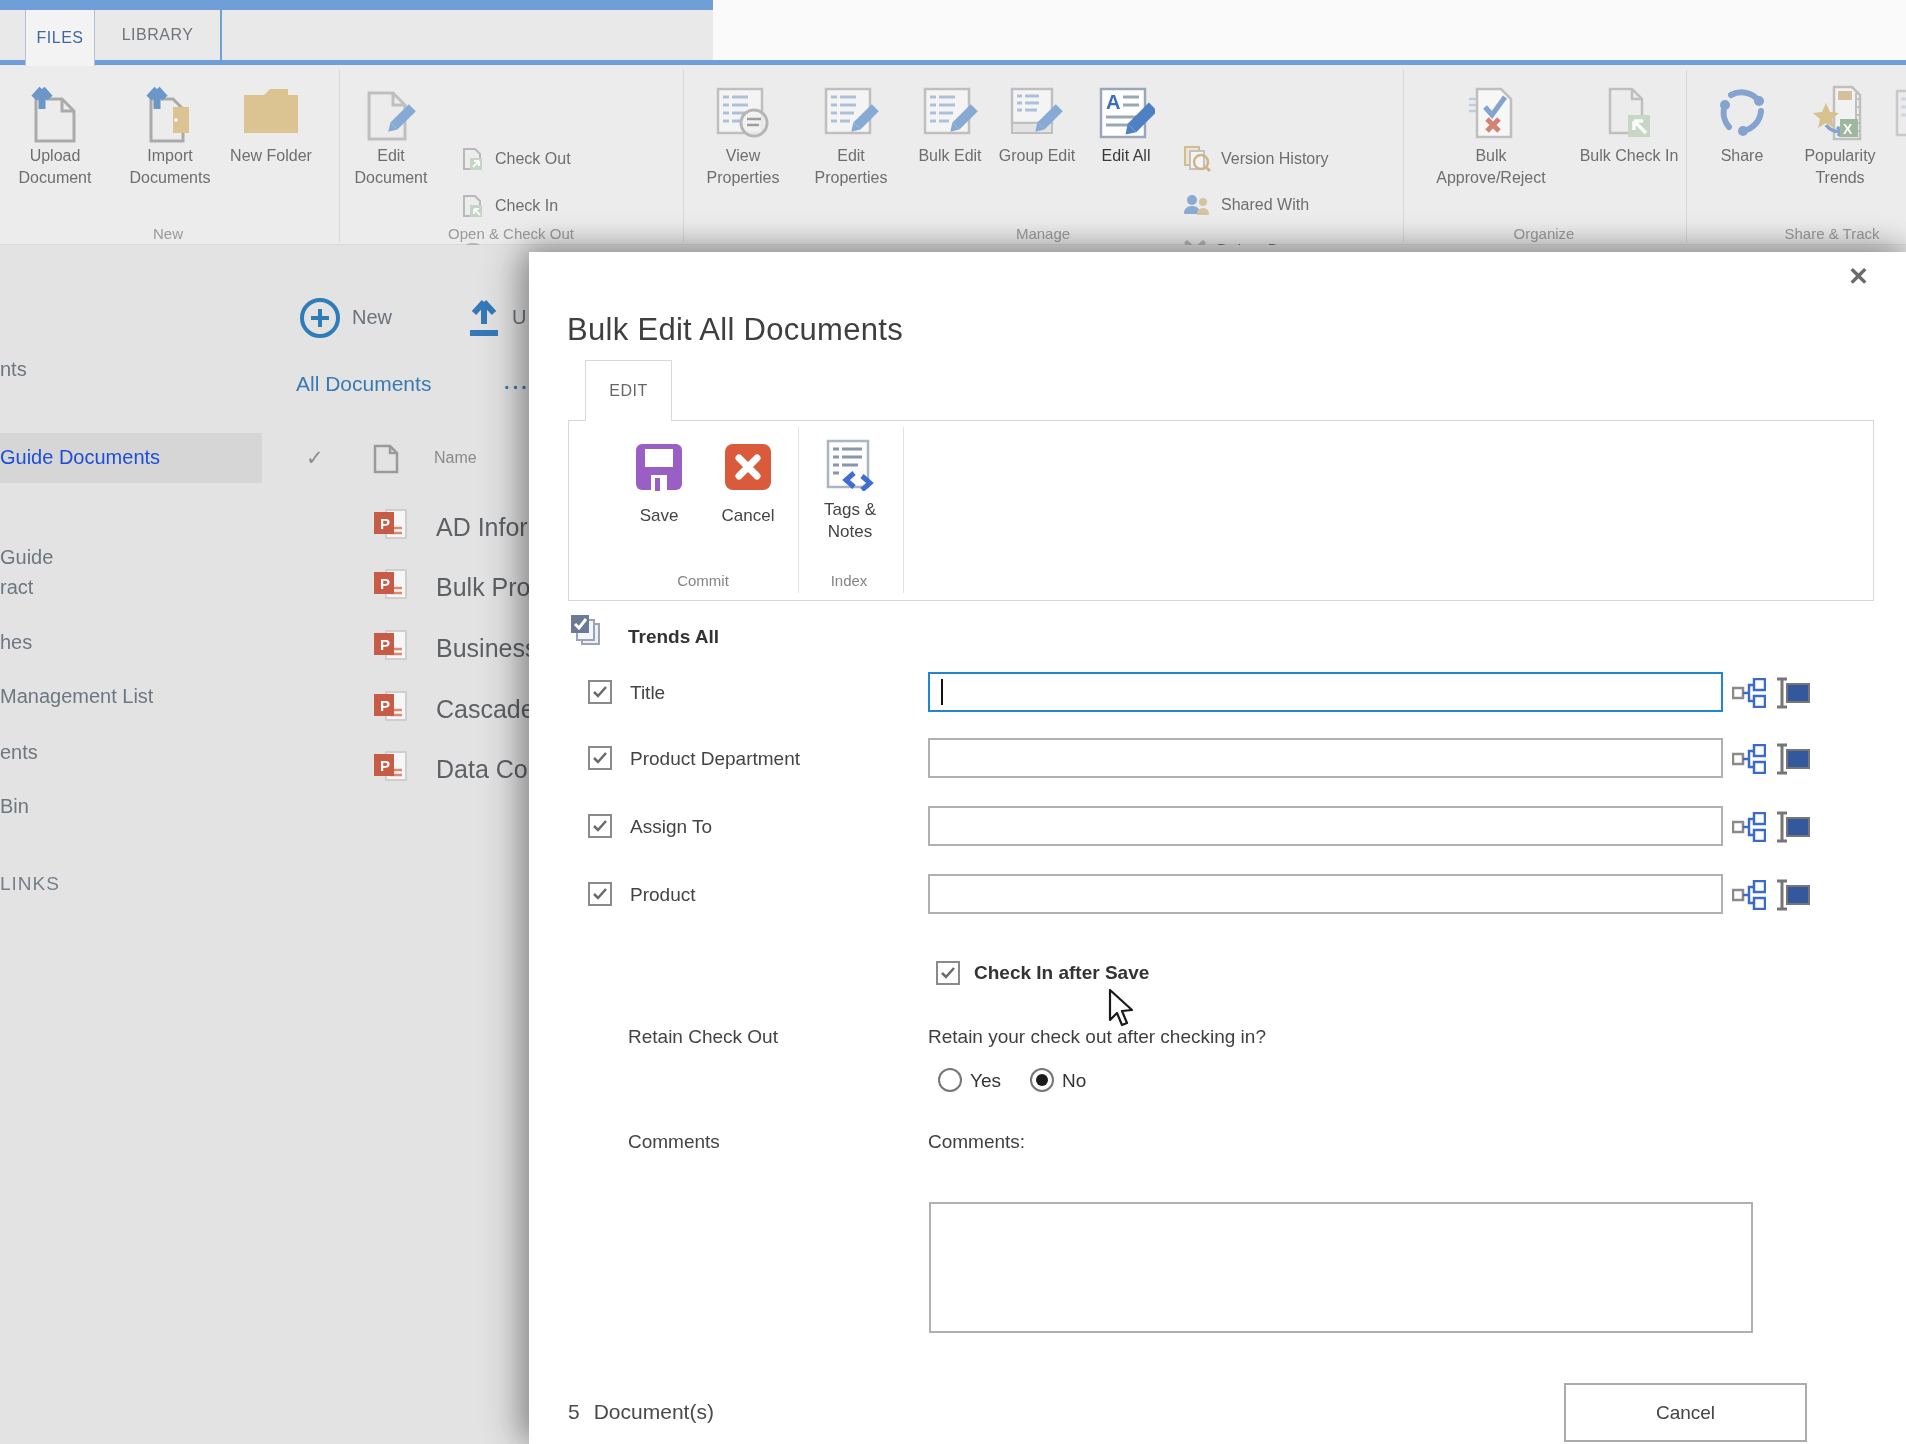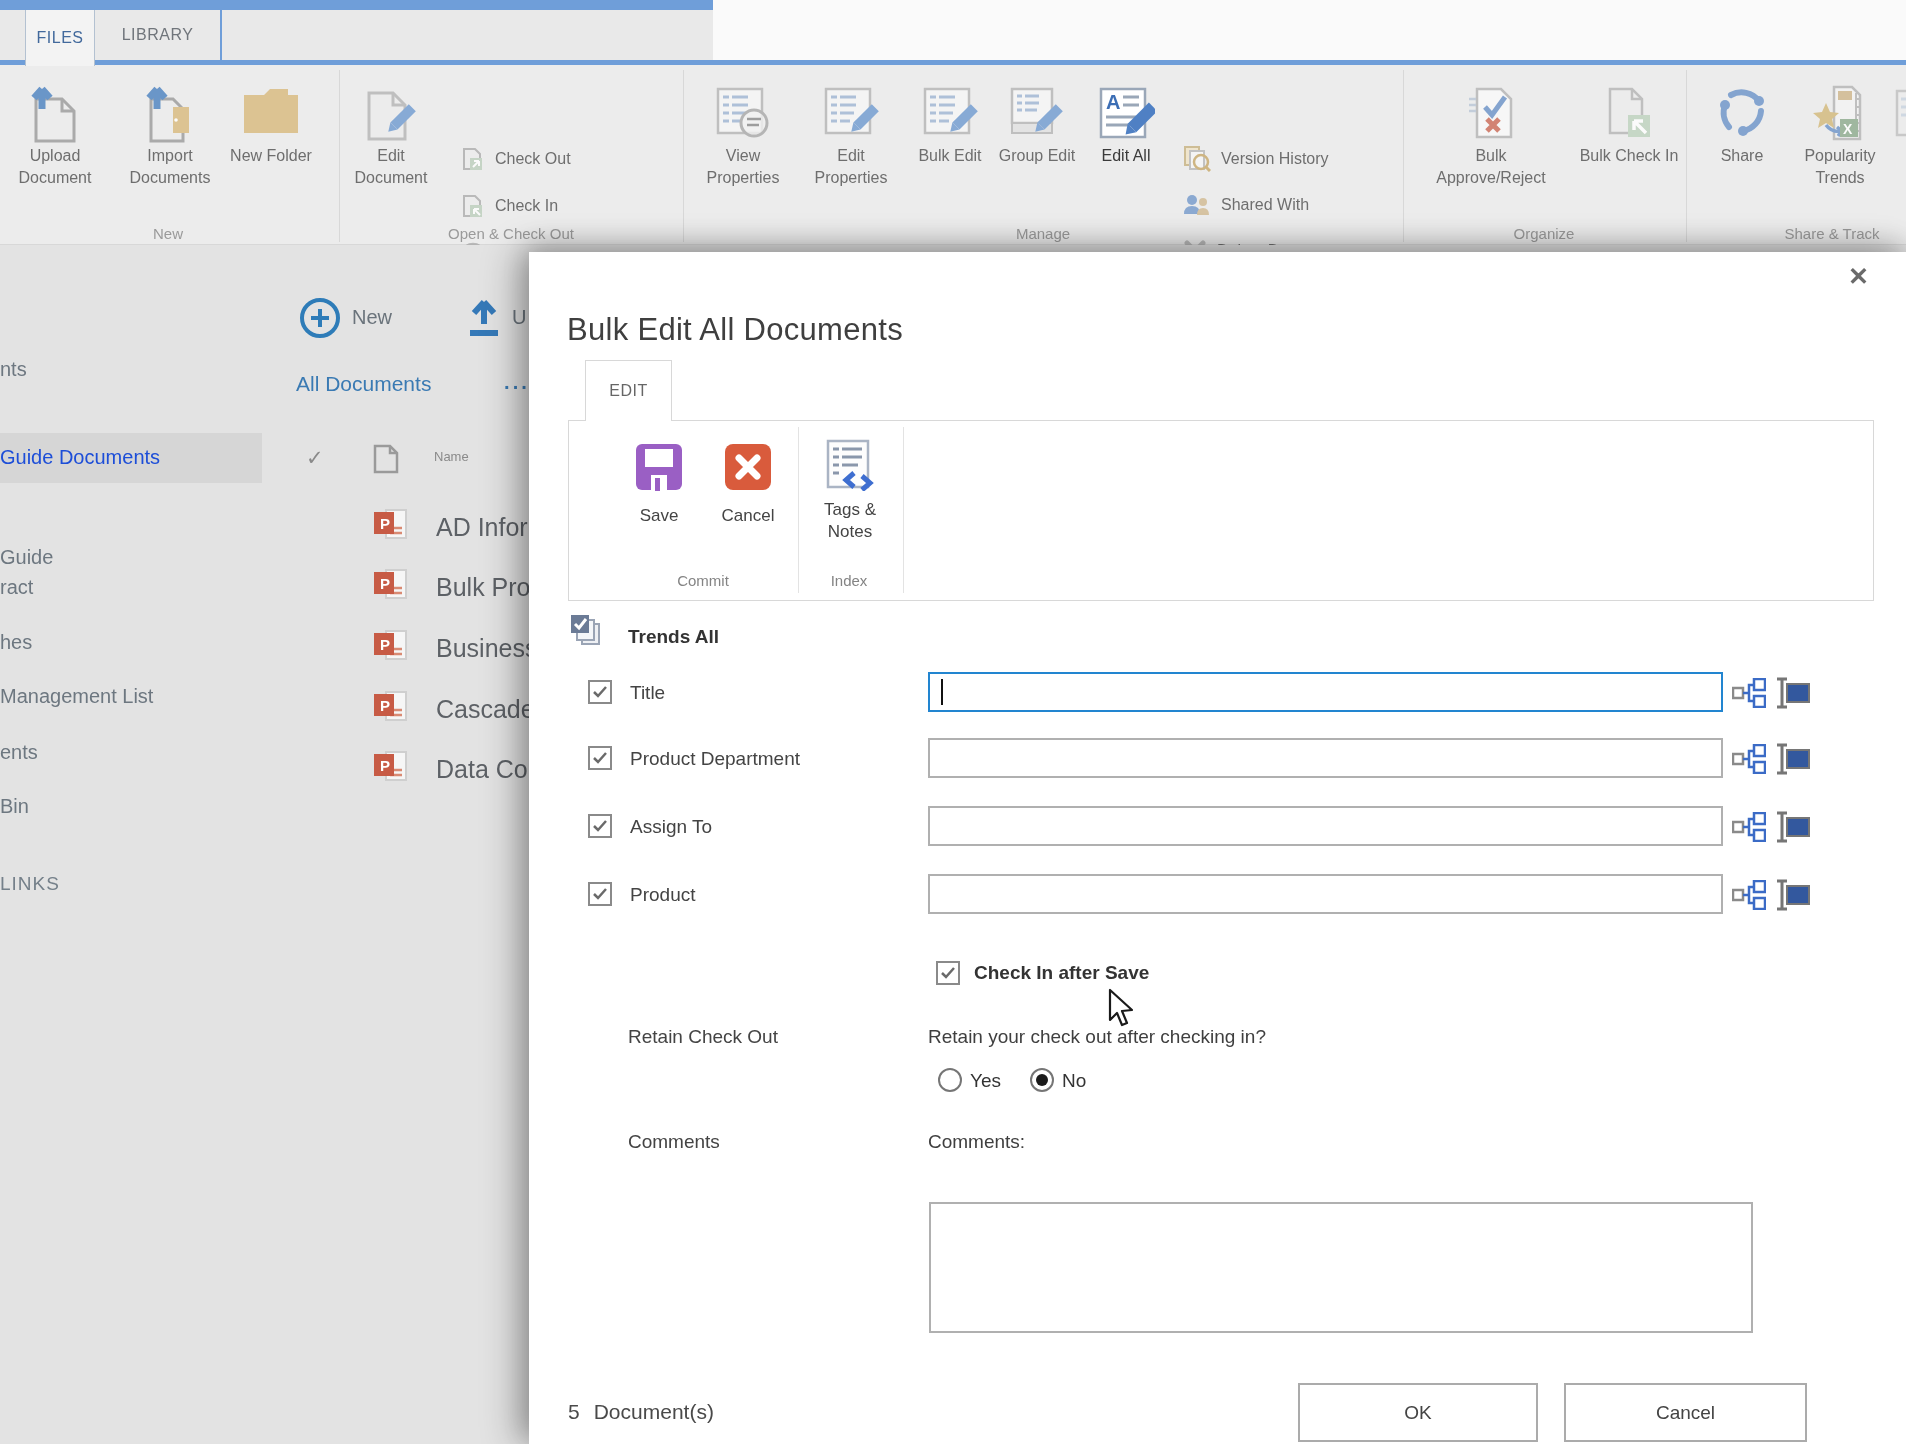--- a/index.html
+++ b/index.html
@@ -29,21 +29,21 @@
   .smallbtn .ic { opacity:.75; display:flex; }
   .smallbtn .lbl { font-size:16px; color:#6e6e6e; white-space:nowrap; }
 
   
   .page-bg { left:0; top:245px; width:1906px; height:1199px; background:#e3e3e3; }
   .cmd-new-label { left:352px; top:306px; font-size:20px; color:#6a737b; }
   .cmd-upload-label { left:512px; top:306px; font-size:20px; color:#6a737b; }
   .view-selector { left:296px; top:372px; font-size:21px; font-weight:normal; color:#3a7ab3; }
   .view-more { left:504px; top:376px; font-size:20px; font-weight:bold; color:#3a7ab3; letter-spacing:2px; }
   .list-header-check { left:306px; top:446px; font-size:21px; color:#8a8a8a; }
-  .list-header-name { left:434px; top:449px; font-size:13px; color:#8a8a8a; }
+  .list-header-name { left:434px; top:449px; font-size:16px; color:#8a8a8a; }
   .doc-row-name { position:absolute; left:436px; font-size:25px; color:#5d6166; white-space:nowrap; }
   .side-item { position:absolute; left:0; font-size:20px; color:#6d7780; white-space:nowrap; }
   .side-hl { left:0; top:433px; width:262px; height:50px; background:#d6d6d6; }
 
   
   .dialog { left:529px; top:252px; width:1377px; height:1192px; background:#fff; box-shadow:-12px 0 34px rgba(0,0,0,.30), 0 -8px 24px rgba(0,0,0,.18); }
   .dlg-title { left:567px; top:268px; font-size:31px; font-weight:400; color:#3f3f3f; letter-spacing:.3px;margin-top:44px; }
   .dlg-close { left:1848px; top:262px; font-size:25px; font-weight:bold; color:#6a6a6a; cursor:pointer; }
   .dlg-tab { left:585px; top:360px; width:87px; height:61px; background:#fff; border:1px solid #d8d8d8; border-bottom:none; z-index:2; display:flex; align-items:center; justify-content:center; font-size:16px; color:#666; letter-spacing:.5px; }
   .dlg-ribbon { left:568px; top:420px; width:1306px; height:181px; background:#fff; border:1px solid #d8d8d8; }
@@ -612,16 +612,15 @@
   <div class="radio-lbl" style="left:1062px;top:1070px">No</div>
 
   <div class="abs plain" style="left:628px;top:1131px">Comments</div>
   <div class="abs plain" style="left:928px;top:1131px;color:#3f3f3f">Comments:</div>
   <textarea class="abs dlg-textarea" value="" style=""></textarea>
 
   <div class="abs footer-count">
     <span>5</span>
     <span>Document(s)</span>
   </div>
-  <div class="dlg-btn btn-ok">OK</div>
   <div class="dlg-btn btn-cancel">Cancel</div>
 
 </div>
 
 </body></html>

